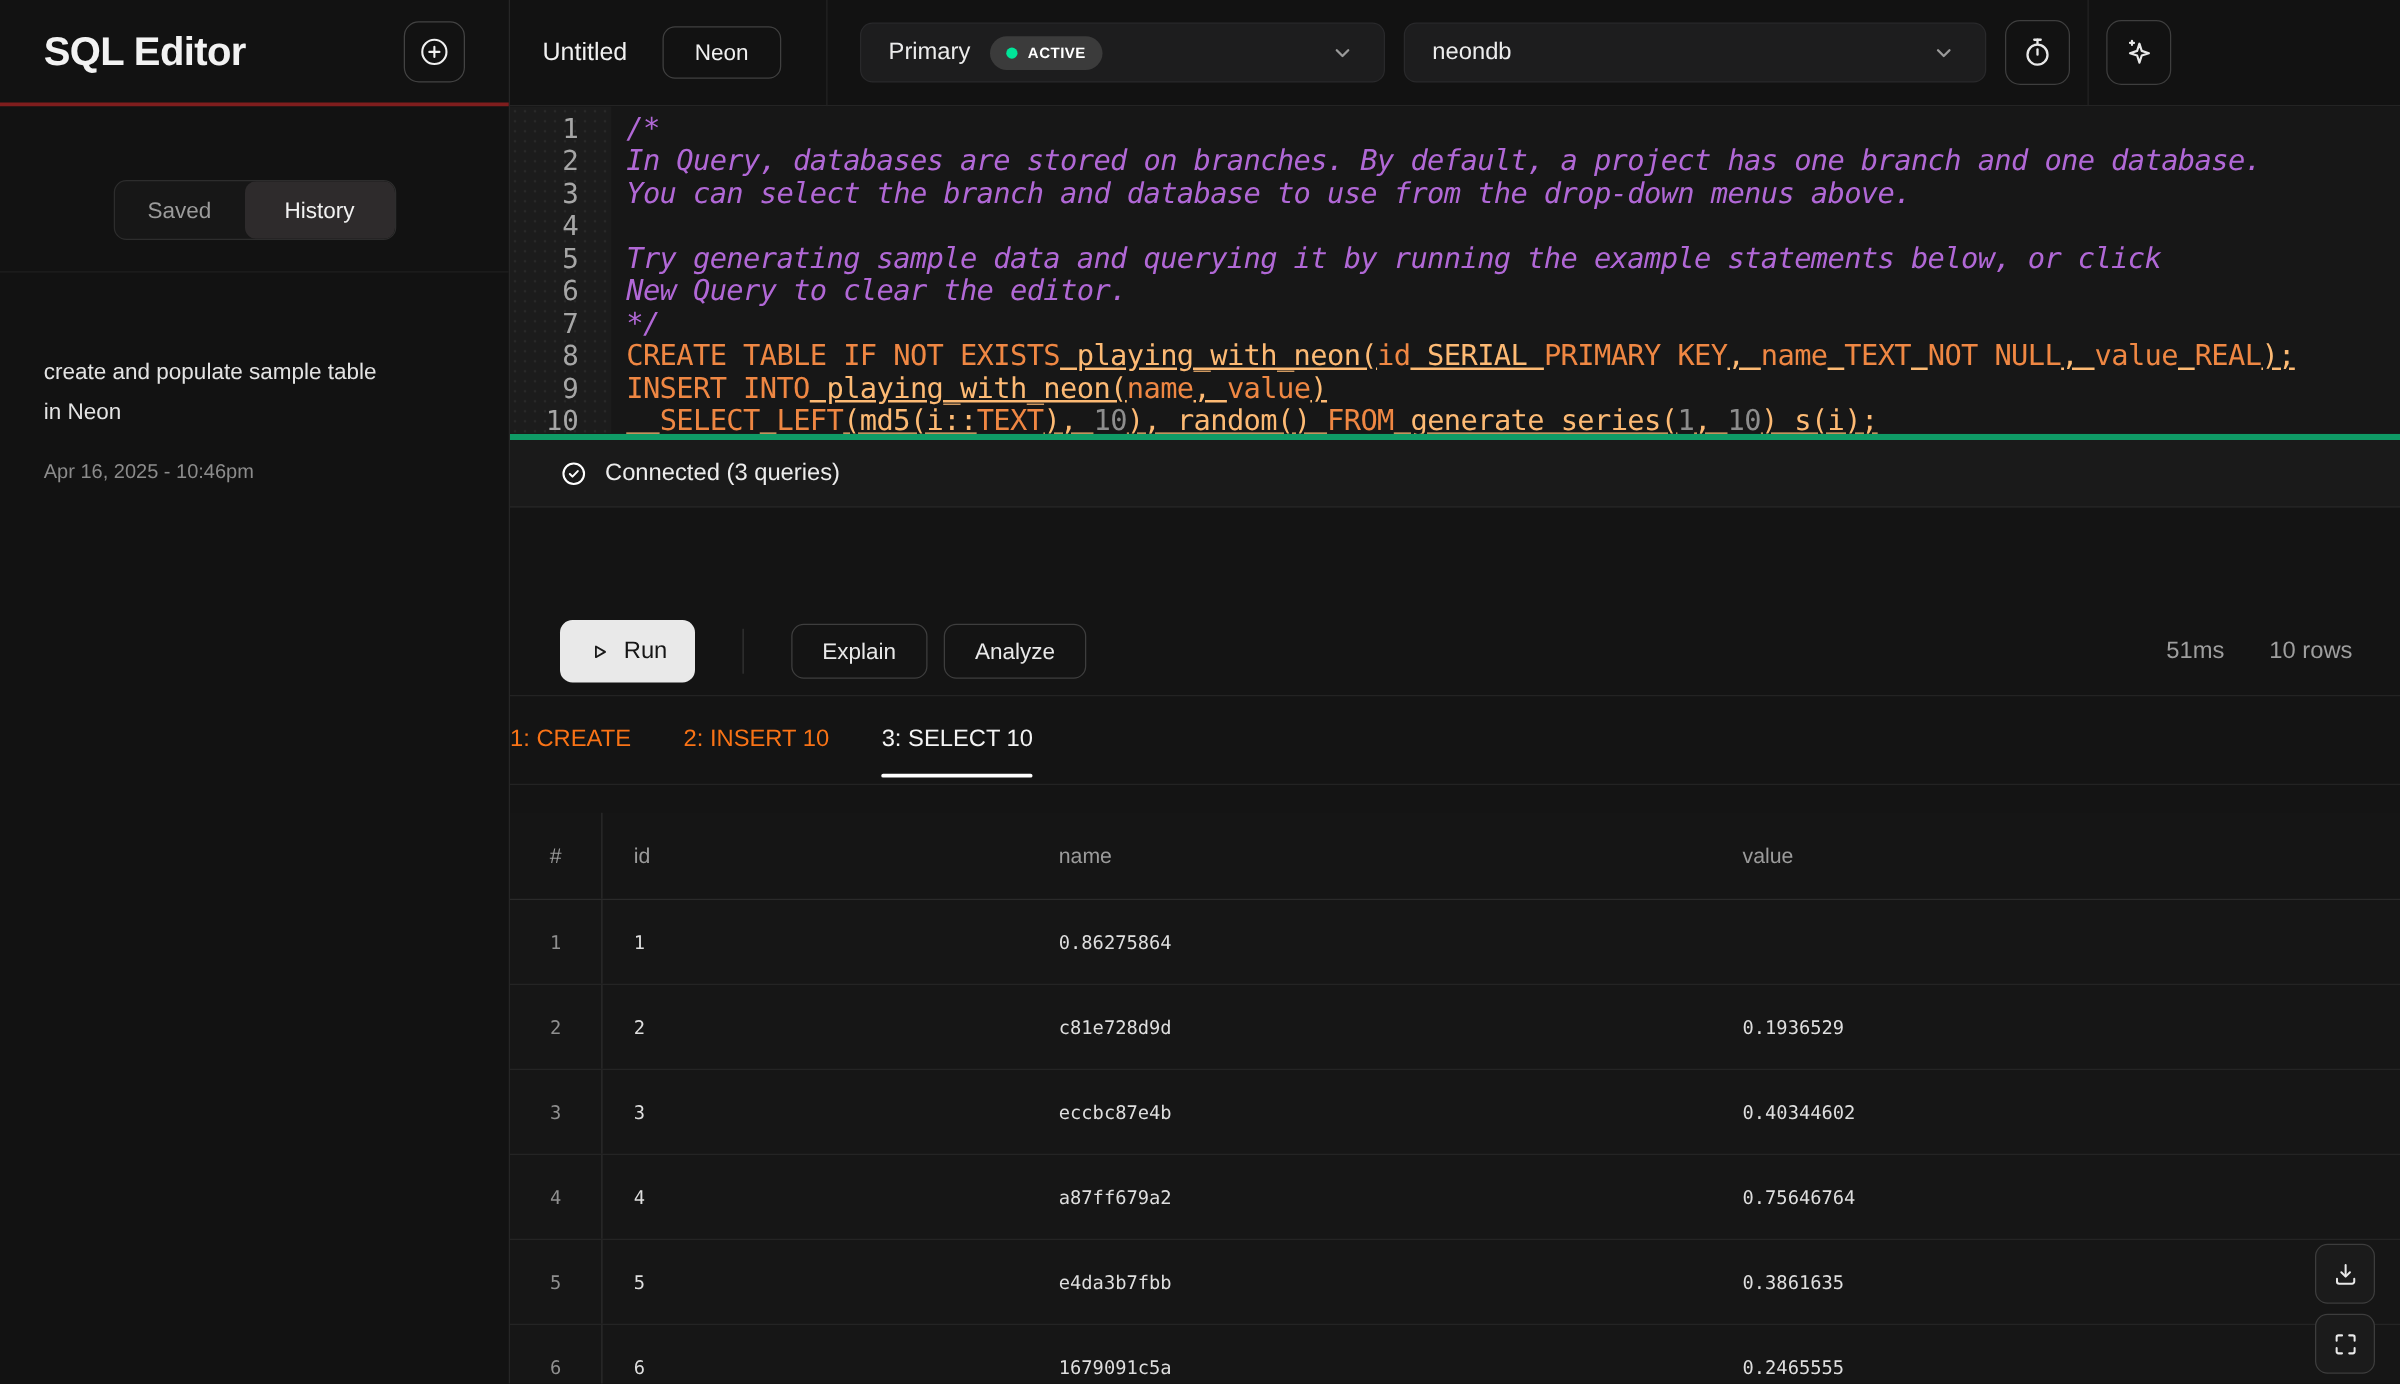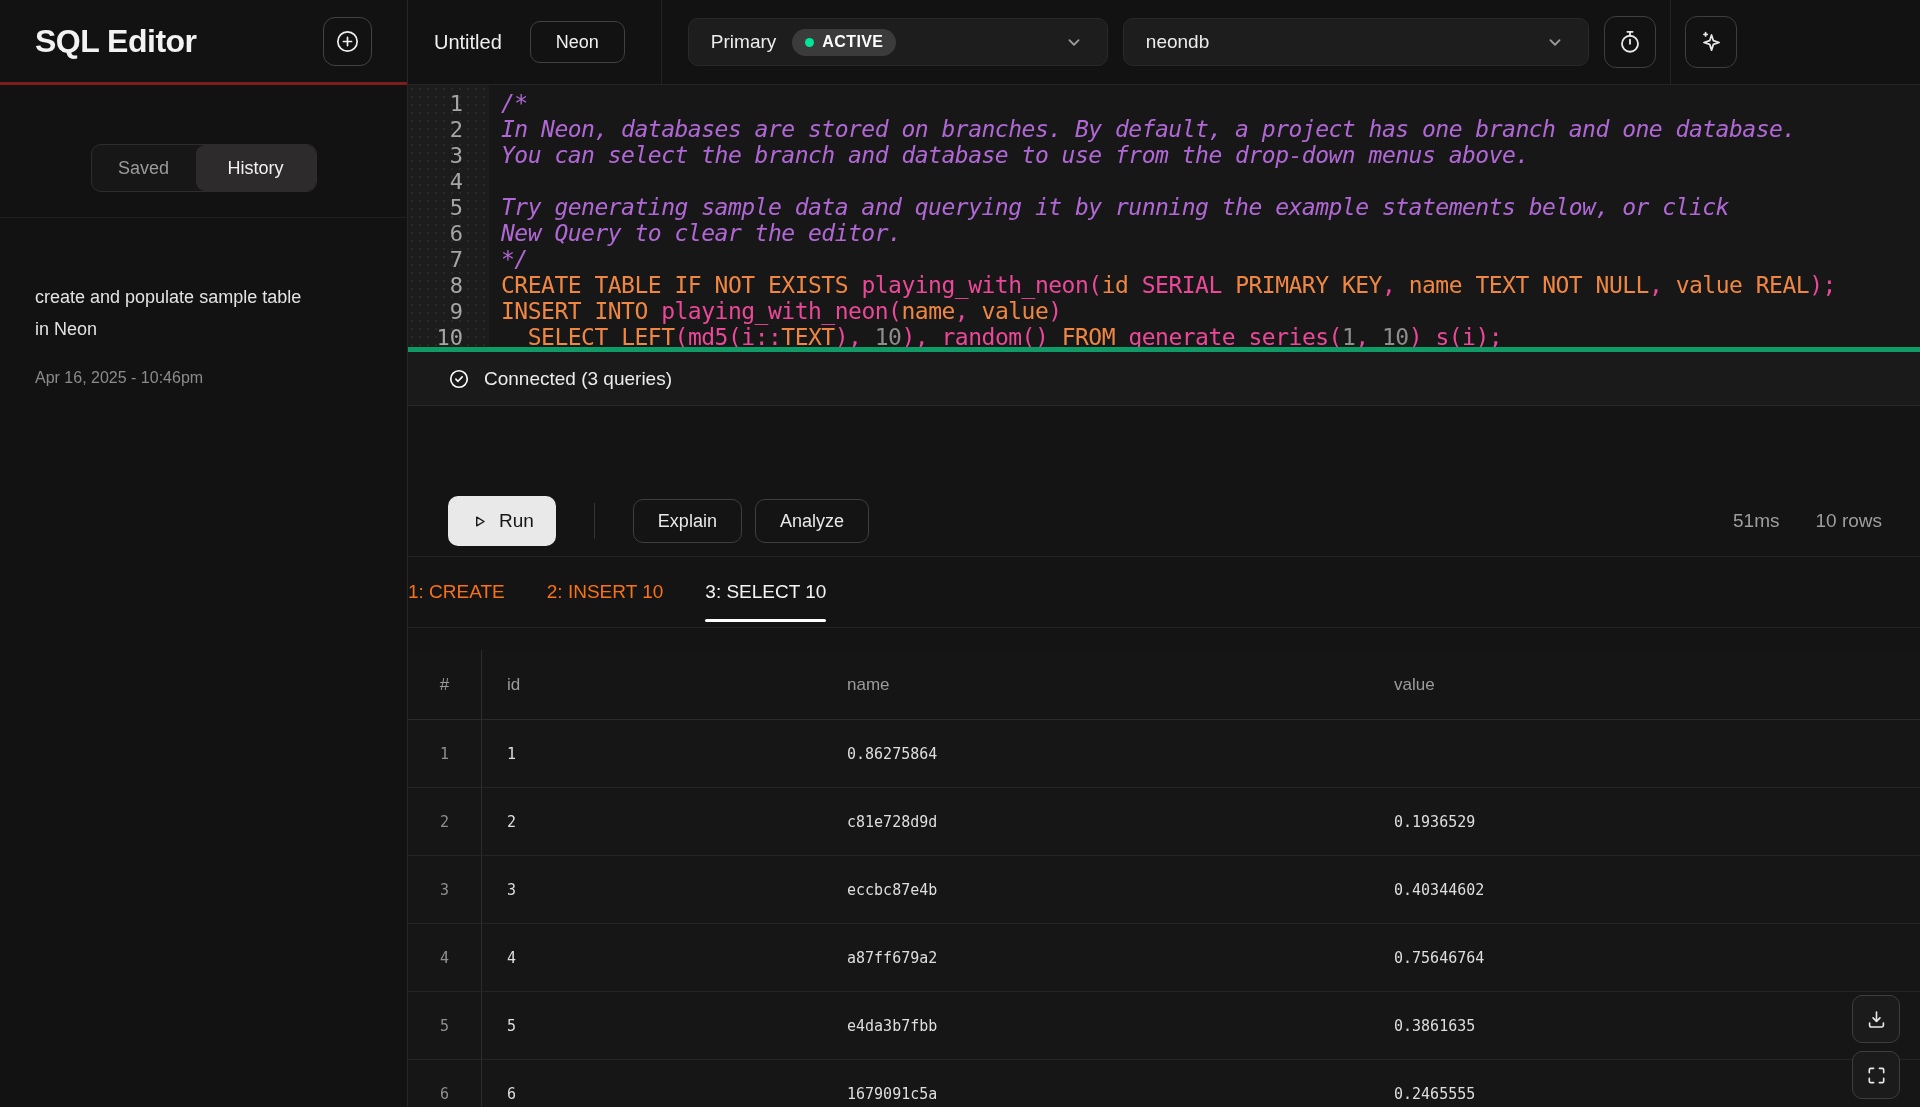--- a/index.html
+++ b/index.html
@@ -30,36 +30,36 @@
   .save-btn { margin-left:28px; height:42px; padding:0 25px; background:transparent; border:1px solid #404040; border-radius:10px; color:#f0f0f0; font-size:18px; font-family:inherit; cursor:pointer; }
   .tb-div { width:1px; height:85px; background:#232323; flex:none; }
   .d1 { margin-left:36px; }
   .d2 { margin-left:14px; }
   .select { height:48px; background:#1d1d1e; border:1px solid #29292b; border-radius:10px; display:flex; align-items:center; padding:0 22px; cursor:pointer; }
   .select.branch { width:420px; margin-left:26px; }
   .select.db { width:466px; margin-left:15px; }
   .sel-label { font-size:19px; color:#ececec; }
   .badge { margin-left:16px; height:27px; border-radius:14px; background:#3b3b3b; display:flex; align-items:center; gap:8px; padding:0 13px; }
   .badge .dot { width:9px; height:9px; border-radius:50%; background:#00e599; }
-  .badge .b-txt { font-size:16px; font-weight:bold; color:#ffffff; letter-spacing:0.4px; }
+  .badge .b-txt { font-size:12px; font-weight:bold; color:#ffffff; letter-spacing:0.4px; }
   .chev { margin-left:auto; flex:none; }
   .icon-btn { width:52px; height:52px; margin-left:15px; border-radius:12px; border:1px solid #3e3e3e; background:transparent; display:flex; align-items:center; justify-content:center; cursor:pointer; flex:none; }
   .icon-btn.last { margin-left:14px; }
 
   
   .editor { height:262px; flex:none; background:#171717; position:relative; overflow:hidden; padding-top:5px; cursor:text; }
   .editor::before { content:""; position:absolute; left:0; top:0; bottom:0; width:81px; background:#1c1c1c;
       background-image:radial-gradient(circle, #292929 1px, transparent 1.3px); background-size:8px 8px; }
   .code-area { position:relative; }
   .cl { display:flex; height:26px; align-items:center; font-family:"DejaVu Sans Mono", monospace; }
   .ln { width:55px; flex:none; text-align:right; color:#a6a6a6; font-size:22px; }
   .lc { margin-left:38px; white-space:pre; font-size:23px; letter-spacing:-0.5px; }
   .tok-com { color:#b168d6; font-style:italic; }
   .tok-kw  { color:#ef8743; }
-  .tok-pl  { color:#ec4899; }
+  .tok-pl  { color:#fdba74;text-decoration:underline; }
   .tok-num { color:#8d8d8d; }
 
   .greenbar { height:5px; flex:none; background:#0f9b66; }
 
   
   .connected { height:54px; flex:none; background:#1a1a1a; border-bottom:1px solid #272727; display:flex; align-items:center; padding-left:40px; }
   .connected .txt { font-size:19px; color:#ececec; margin-left:14px; }
 
   
   .actions { height:150px; flex:none; display:flex; align-items:center; padding:80px 38px 0 40px; }
@@ -162,21 +162,21 @@
     </div>
 
     <div class="editor">
       <div class="code-area">
           <div class="cl">
             <span class="ln">1</span>
             <span class="lc"><span class="tok-com">/*</span></span>
           </div>
           <div class="cl">
             <span class="ln">2</span>
-            <span class="lc"><span class="tok-com">In Neon, databases are stored on branches. By default, a project has one branch and one database.</span></span>
+            <span class="lc"><span class="tok-com">In Query, databases are stored on branches. By default, a project has one branch and one database.</span></span>
           </div>
           <div class="cl">
             <span class="ln">3</span>
             <span class="lc"><span class="tok-com">You can select the branch and database to use from the drop-down menus above.</span></span>
           </div>
           <div class="cl">
             <span class="ln">4</span>
             <span class="lc"></span>
           </div>
           <div class="cl">

